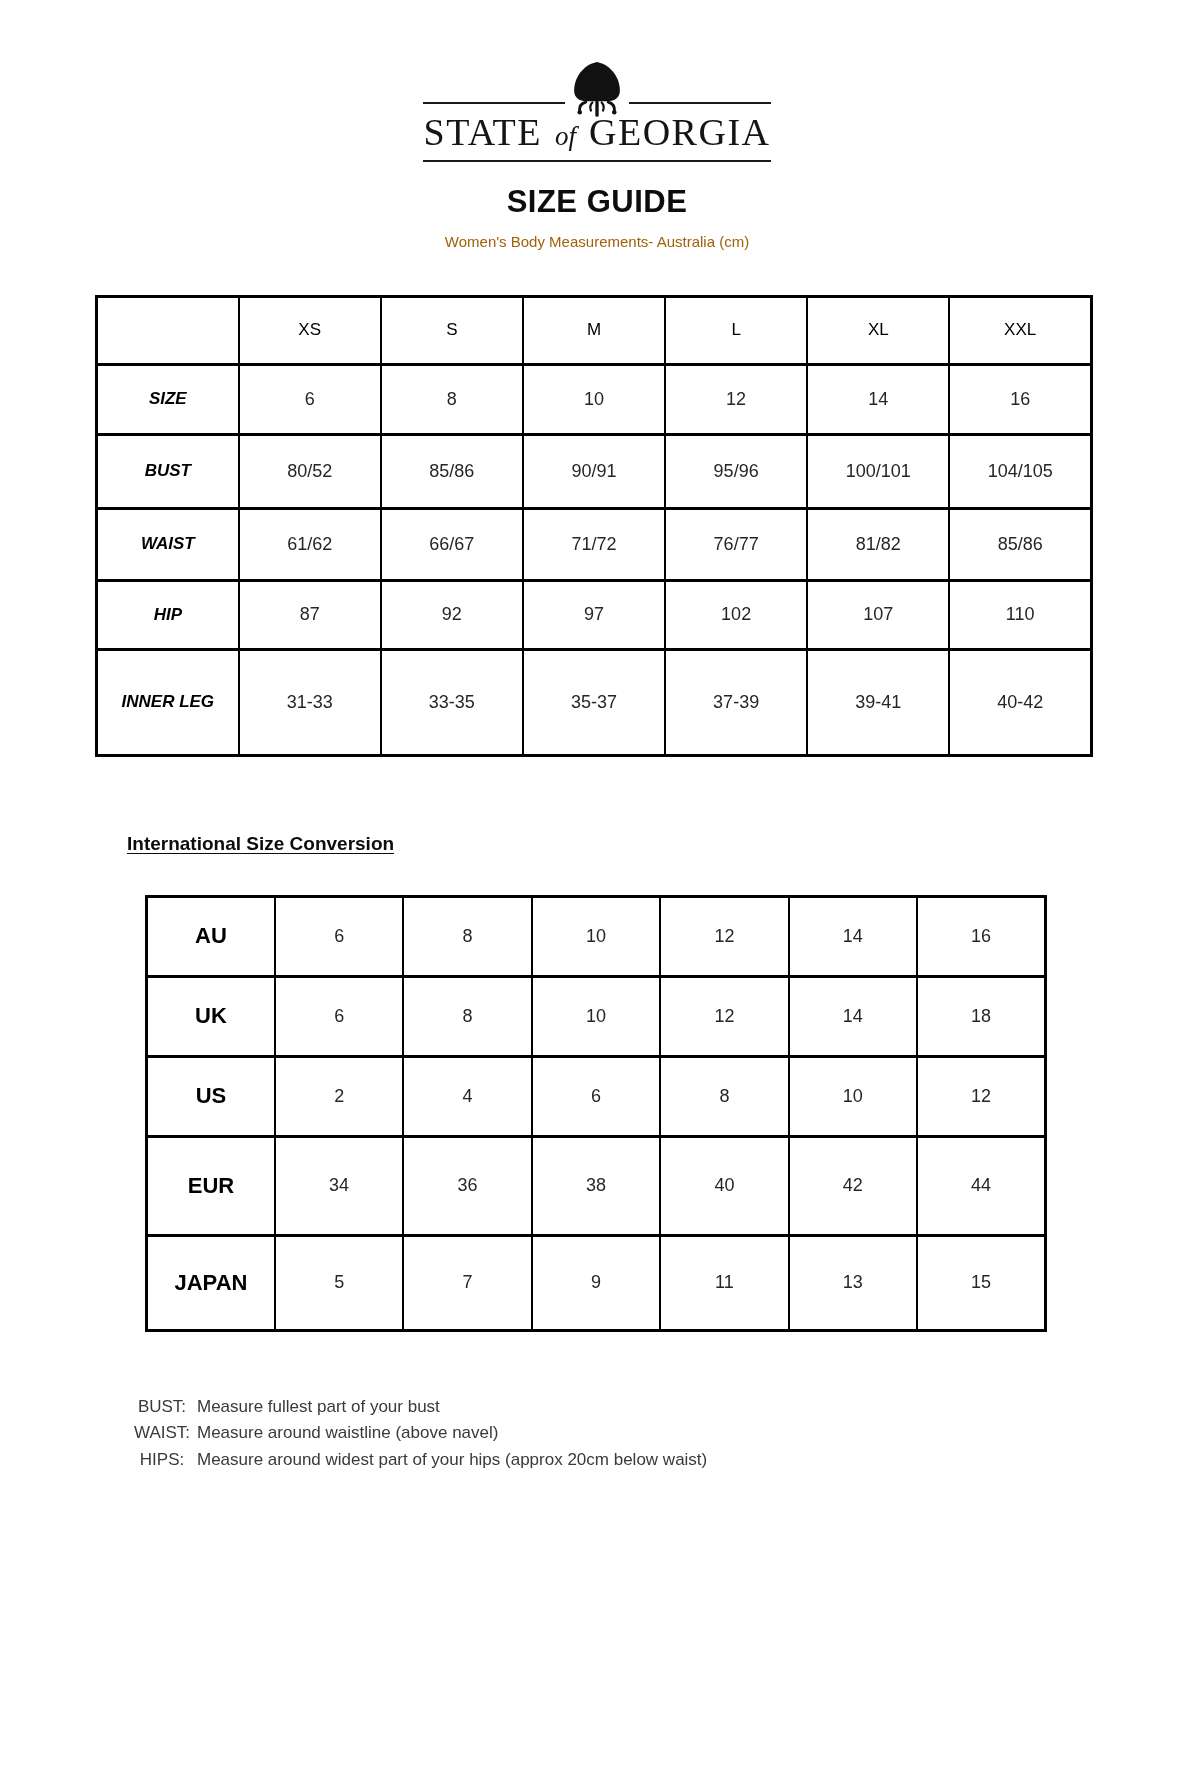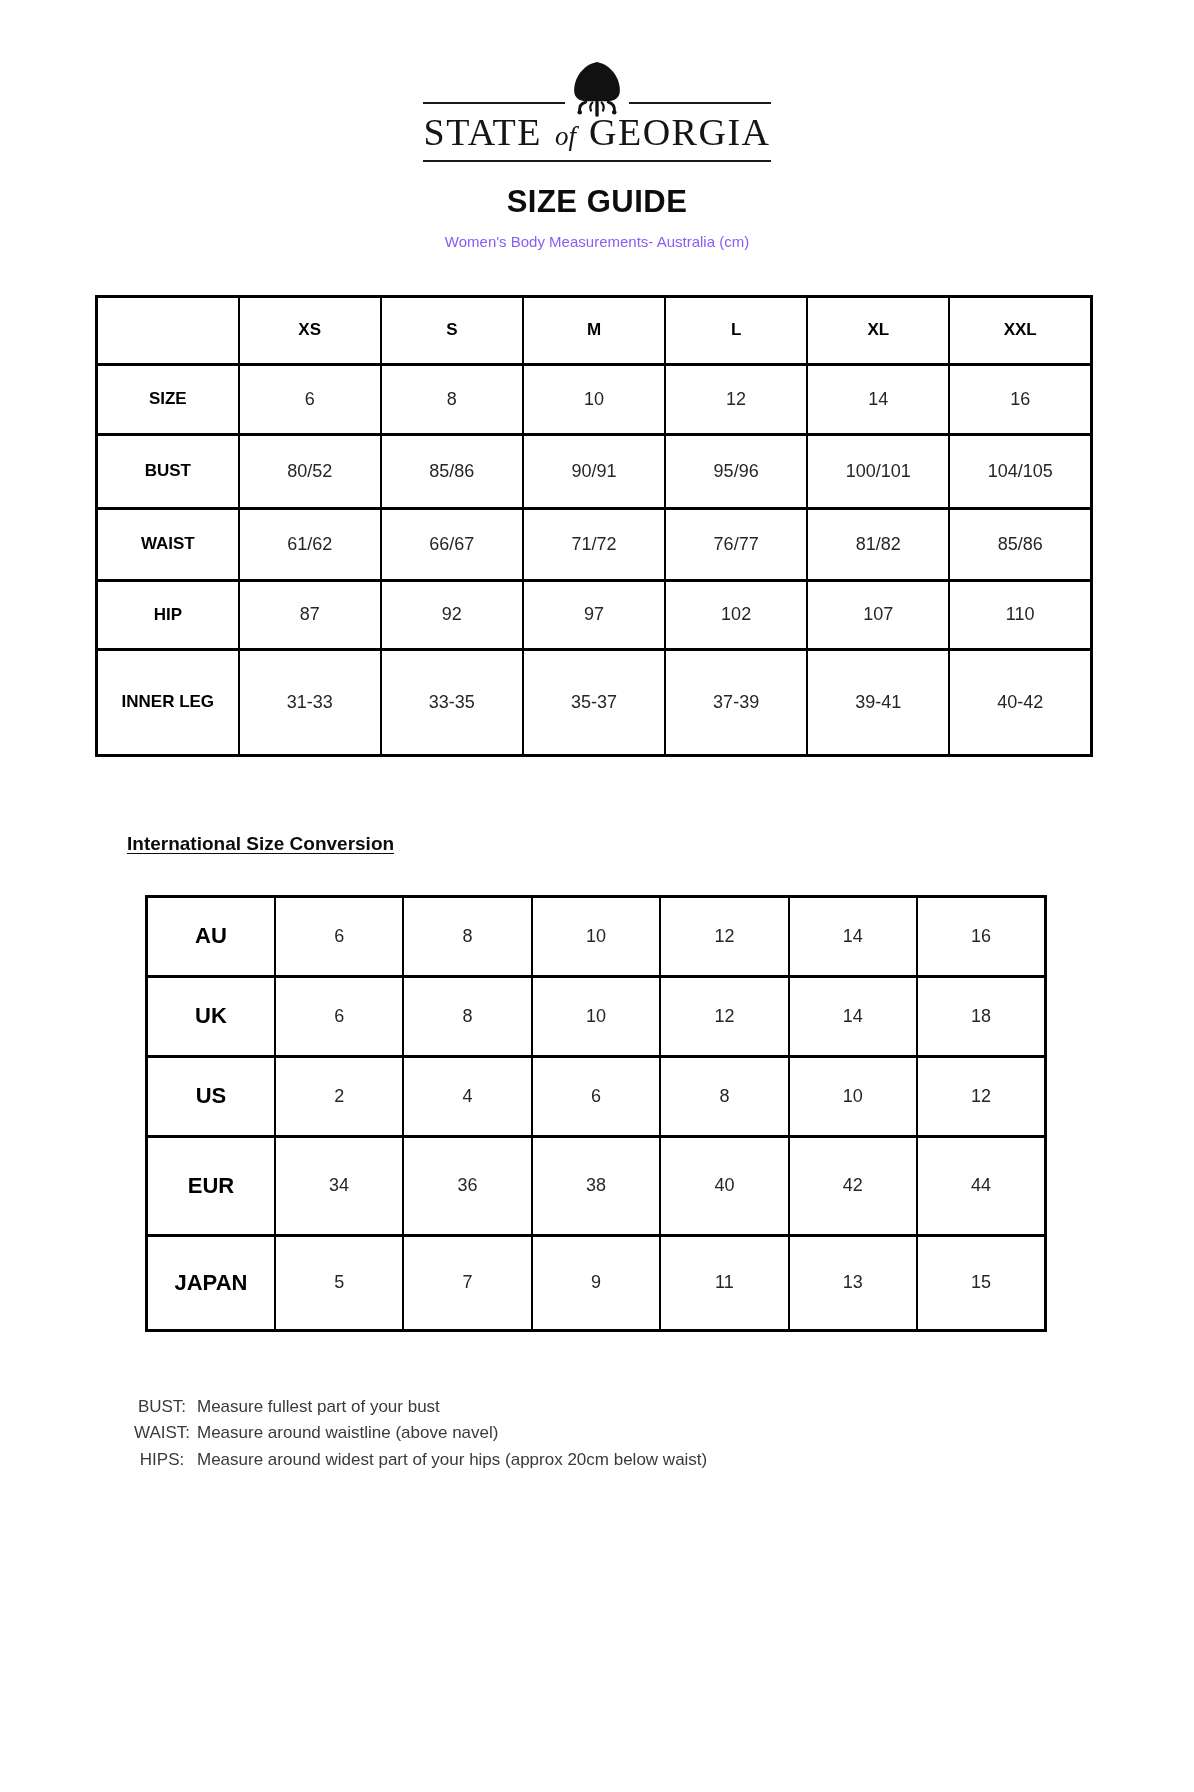--- a/index.html
+++ b/index.html
@@ -46,48 +46,48 @@
     text-align: center;
     font-size: 31px;
     font-weight: 800;
     letter-spacing: 0.5px;
     color: #0d0d0d;
     margin-top: 22px;
   }
   .subtitle {
     text-align: center;
     font-size: 15px;
-    color: #8b5cf6;
+    color: #a16207;
     margin-top: 13px;
   }
 
   
   table { border-collapse: collapse; table-layout: fixed; }
   td, th { padding: 0; text-align: center; vertical-align: middle; }
 
   .mtable {
     margin: 45px 0 0 95px;
     width: 998px;
     border: 3px solid #000;
   }
   .mtable th, .mtable td {
     border: 2px solid #000;
     border-top-width: 3px;
     border-bottom-width: 3px;
   }
-  .mtable th { font-size: 17px; font-weight: 700; color: #000; }
+  .mtable th { font-size: 17px; font-weight: 400; color: #000; }
   .mtable td { font-size: 18px; font-weight: 400; color: #262626; }
   .mtable td.rowlabel { font-size: 17px; font-weight: 700; color: #000; }
   .mtable tr:nth-child(1) { height: 68px; }
   .mtable tr:nth-child(2) { height: 70px; }
   .mtable tr:nth-child(3) { height: 74px; }
   .mtable tr:nth-child(4) { height: 72px; }
   .mtable tr:nth-child(5) { height: 69px; }
   .mtable tr:nth-child(6) { height: 106px; }
-  .rowlabel-inner { display: inline-block; max-width: 94px; line-height: 1.45; }
+  .rowlabel-inner { display: inline-block; max-width: 94px; line-height: 1.45; font-style: italic; }
 
   
   .conv-heading {
     margin: 76px 0 0 127px;
     font-size: 19px;
     font-weight: 700;
     color: #0d0d0d;
     text-decoration: underline;
     text-underline-offset: 3px;
   }

